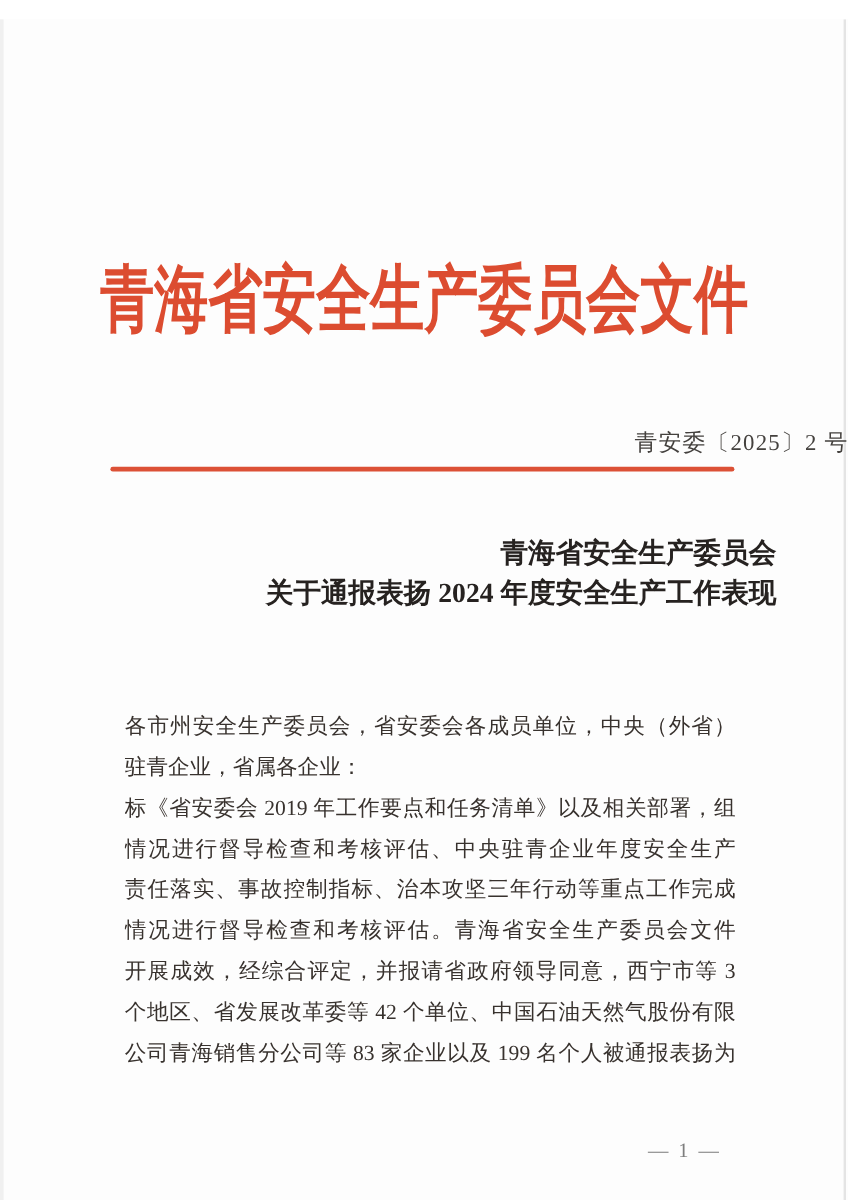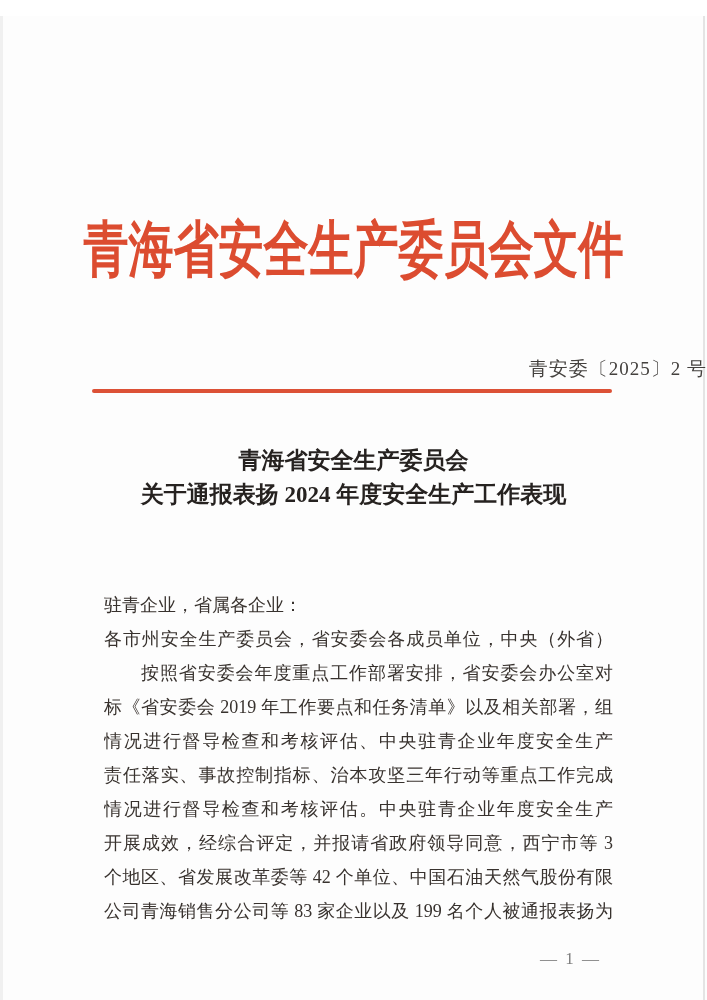--- a/index.html
+++ b/index.html
@@ -51,21 +51,21 @@
     top: 373px; left: 92px;
     width: 520px; height: 4px;
     background: #dc5136;
     border-radius: 2px;
   }
 
   
   .doc-title {
     position: absolute;
     top: 428px; left: 60px; width: 587px;
-    text-align: center;
+    text-align: right;
     font-size: 23px;
     font-weight: bold;
     line-height: 34px;
     color: #262220;
   }
 
   
   .body-text {
     position: absolute;
     top: 572px; left: 104px; width: 509px;
@@ -106,26 +106,25 @@
   <div class="doc-number">青安委〔2025〕2 号</div>
 
   <div class="red-line"></div>
 
   <div class="doc-title">
     <div>青海省安全生产委员会</div>
     <div>关于通报表扬 2024 年度安全生产工作表现</div>
   </div>
 
   <div class="body-text">
+    <div class="body-line fill">各市州安全生产委员会，省安委会各成员单位，中央（外省）</div>
     <div class="body-line">驻青企业，省属各企业：</div>
-    <div class="body-line fill">各市州安全生产委员会，省安委会各成员单位，中央（外省）</div>
-    <div class="body-line fill indent">按照省安委会年度重点工作部署安排，省安委会办公室对</div>
     <div class="body-line fill">标《省安委会 2019 年工作要点和任务清单》以及相关部署，组</div>
     <div class="body-line fill">情况进行督导检查和考核评估、中央驻青企业年度安全生产</div>
     <div class="body-line fill">责任落实、事故控制指标、治本攻坚三年行动等重点工作完成</div>
-    <div class="body-line fill">情况进行督导检查和考核评估。中央驻青企业年度安全生产</div>
+    <div class="body-line fill">情况进行督导检查和考核评估。青海省安全生产委员会文件</div>
     <div class="body-line fill">开展成效，经综合评定，并报请省政府领导同意，西宁市等 3</div>
     <div class="body-line fill">个地区、省发展改革委等 42 个单位、中国石油天然气股份有限</div>
     <div class="body-line fill">公司青海销售分公司等 83 家企业以及 199 名个人被通报表扬为</div>
   </div>
 
   <div class="page-number">— 1 —</div>
 </div>
 
 </body></html>

